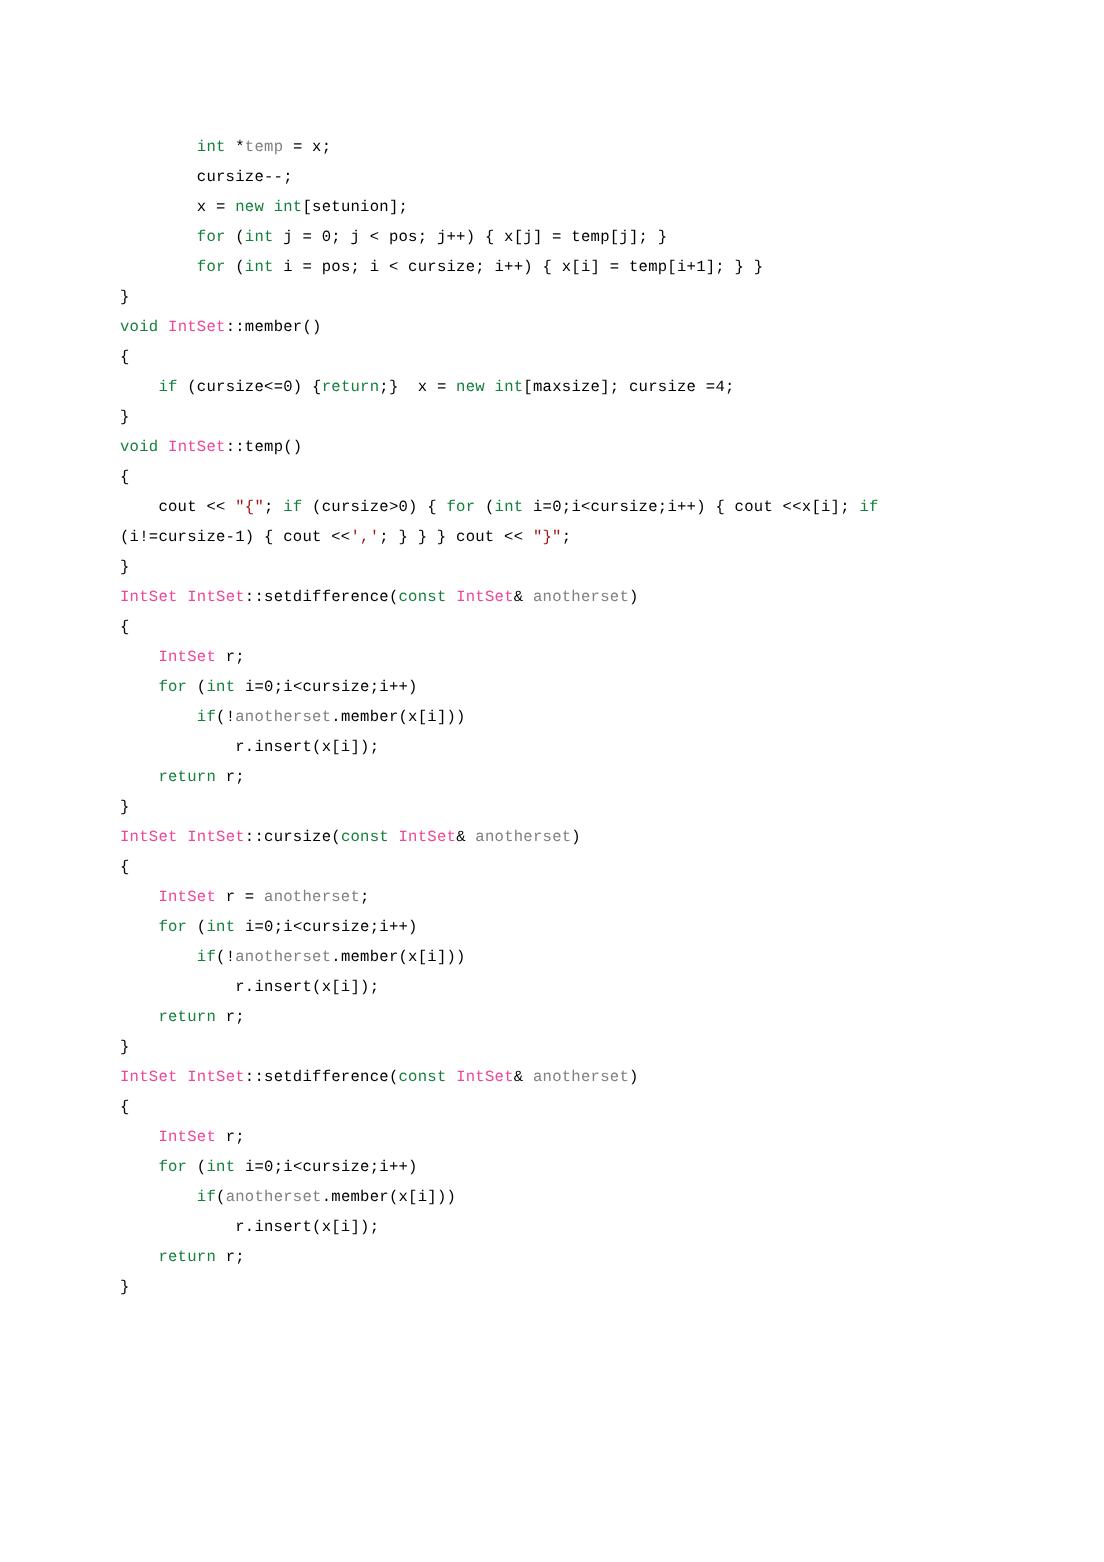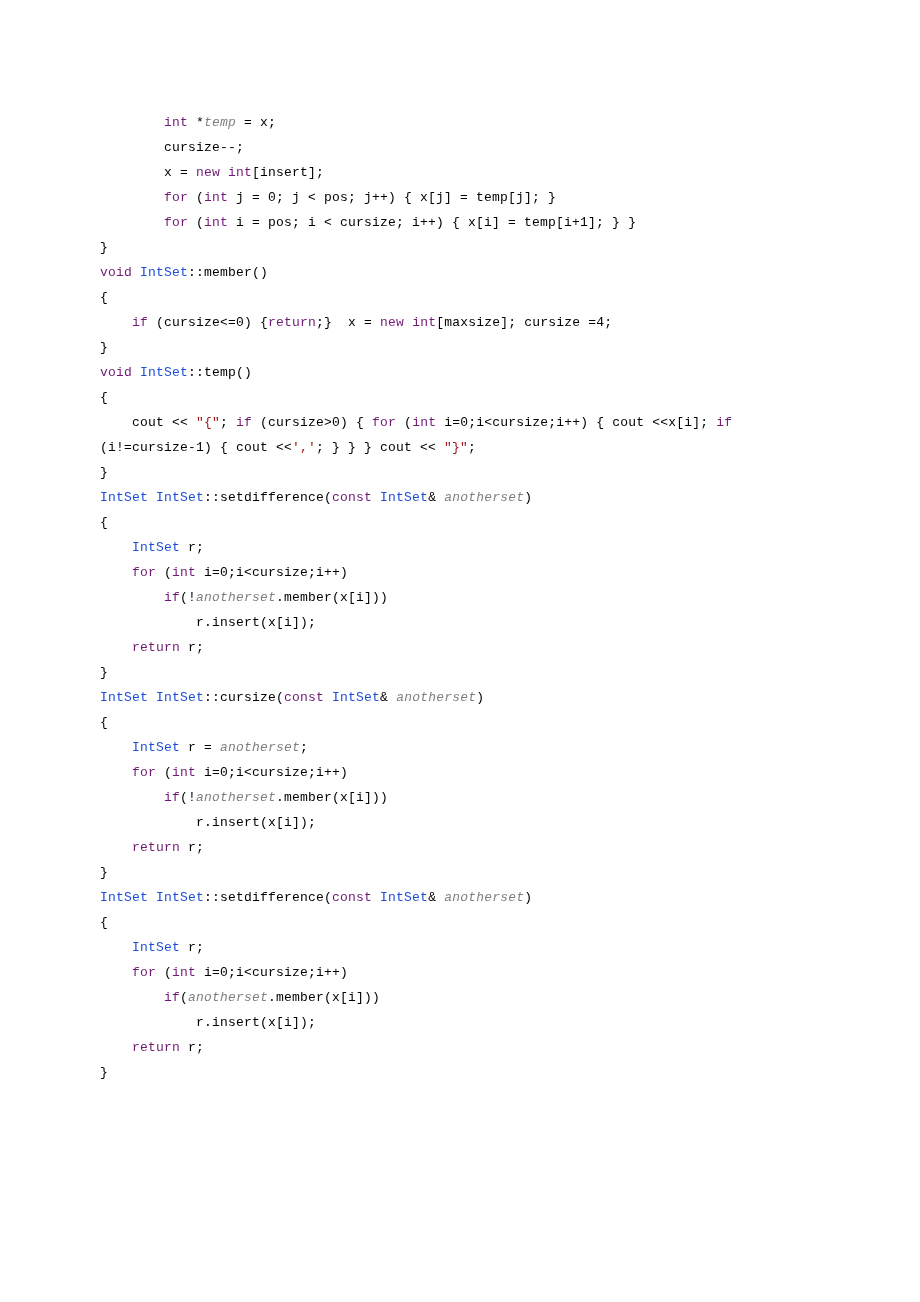--- a/index.html
+++ b/index.html
@@ -10,31 +10,31 @@
   }
   .page {
     padding: 110px 100px 40px 100px;
     font-family: "Courier New", Consolas, monospace;
     font-size: 13px;
     line-height: 25px;
     color: #000000;
     white-space: pre;
     letter-spacing: 0.2px;
   }
-  .kw { color: #701a75; }
-  .cls { color: #1d4ed8; }
+  .kw { color: #15803d; }
+  .cls { color: #ec4899; }
   .str { color: #a31515; }
-  .id { color: #808080; font-style: italic; }
+  .id { color: #808080; }
 </style>
 </head>
 <body>
 
 <div class="page"><span><span>        </span><span class="kw">int</span><span> *</span><span class="id">temp</span><span> = x;</span></span>
 <span>        cursize--;</span>
-<span><span>        x = </span><span class="kw">new</span><span> </span><span class="kw">int</span><span>[insert];</span></span>
+<span><span>        x = </span><span class="kw">new</span><span> </span><span class="kw">int</span><span>[setunion];</span></span>
 <span><span>        </span><span class="kw">for</span><span> (</span><span class="kw">int</span><span> j = 0; j &lt; pos; j++) { x[j] = temp[j]; }</span></span>
 <span><span>        </span><span class="kw">for</span><span> (</span><span class="kw">int</span><span> i = pos; i &lt; cursize; i++) { x[i] = temp[i+1]; } }</span></span>
 <span>}</span>
 <span><span class="kw">void</span><span> </span><span class="cls">IntSet</span><span>::member()</span></span>
 <span>{</span>
 <span><span>    </span><span class="kw">if</span><span> (cursize&lt;=0) {</span><span class="kw">return</span><span>;}  x = </span><span class="kw">new</span><span> </span><span class="kw">int</span><span>[maxsize]; cursize =4;</span></span>
 <span>}</span>
 <span><span class="kw">void</span><span> </span><span class="cls">IntSet</span><span>::temp()</span></span>
 <span>{</span>
 <span><span>    cout &lt;&lt; </span><span class="str">"{"</span><span>; </span><span class="kw">if</span><span> (cursize&gt;0) { </span><span class="kw">for</span><span> (</span><span class="kw">int</span><span> i=0;i&lt;cursize;i++) { cout &lt;&lt;x[i]; </span><span class="kw">if</span></span>

